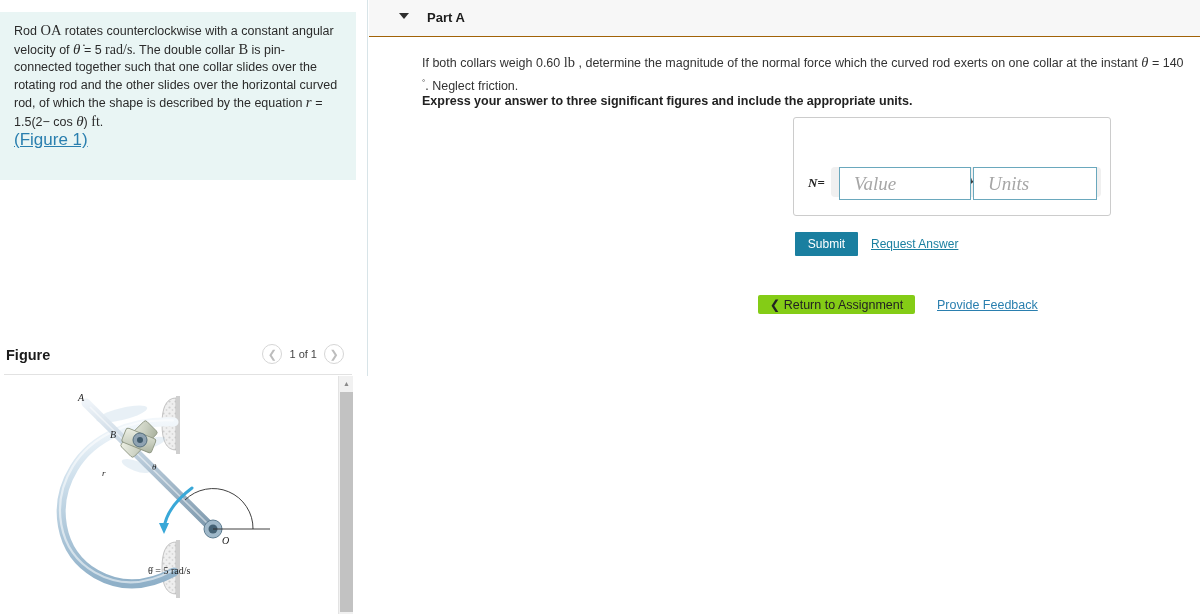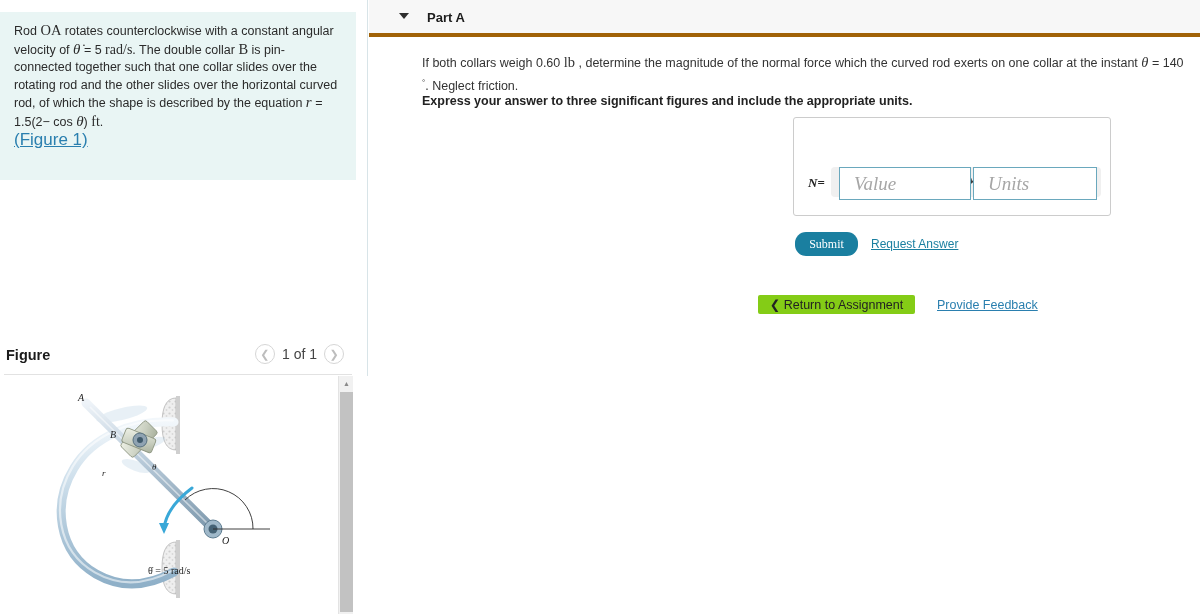--- a/index.html
+++ b/index.html
@@ -36,21 +36,21 @@
     position:absolute; left:6px; top:3px;
     font-size:14.5px; font-weight:bold; color:#1b1b1b;
   }
   .fig-nav { position:absolute; right:12px; top:0px; display:flex; align-items:center; gap:7px; }
   .circ-btn {
     width:20px; height:20px; border-radius:50%;
     border:1px solid #d6d6d6; background:#fff;
     display:flex; align-items:center; justify-content:center;
     color:#bdbdbd; font-size:11px; line-height:1; cursor:pointer;
   }
-  .fig-count { font-size:14px; color:#444; }
+  .fig-count { font-size:11px; color:#444; }
   .figure-divider {
     position:absolute; left:4px; top:374px; width:348px; height:1px; background:#e2e2e2;
   }
 
   
   .figure-viewport {
     position:absolute; left:0px; top:376px; width:337px; height:238px;
     overflow:hidden; background:#fff;
   }
   .fig-scrollbar {
@@ -67,21 +67,21 @@
     background:#c2c2c2; cursor:pointer;
   }
   .panel-right-edge {
     position:absolute; left:353px; top:376px; width:15px; height:238px; background:#fff;
   }
 
   
   .right-panel { position:absolute; left:369px; top:0; width:831px; height:614px; background:#fff; }
   .partA-bar {
     position:absolute; left:0; top:0; width:831px; height:37px;
-    background:#f7f7f7; border-bottom:4px solid #a16207;
+    background:#f7f7f7; border-bottom:1px solid #a16207;
   }
   .caret {
     position:absolute; left:30px; top:13px;
     width:0;height:0;border-left:5px solid transparent;border-right:5px solid transparent;
     border-top:6px solid #2e2e2e; cursor:pointer;
   }
   .partA-label {
     position:absolute; left:58px; top:10px;
     font-size:13px; font-weight:bold; color:#1d1d1d;
   }
@@ -145,22 +145,22 @@
     border:1px solid #6aa8bd; background:#fff;
     font-family:"Liberation Serif", serif; font-style:italic;
     font-size:19px; color:#000000; padding:0 0 0 14px; outline:none;
   }
   .inp::placeholder { color:#a6a6a6; font-style:italic; opacity:1; }
   .inp-value { left:45px; width:132px; }
   .inp-units { left:179px; width:124px; }
 
   .submit-btn {
     position:absolute; left:426px; top:232px; width:63px; height:24px;
-    background:#1a7fa0; color:#fff; border:none; border-radius:11px;
-    font-size:12px; font-family:Liberation Serif, serif; cursor:pointer;
+    background:#1a7fa0; color:#fff; border:none; border-radius:1px;
+    font-size:12px; font-family:Liberation Sans, sans-serif; cursor:pointer;
   }
   .request-link {
     position:absolute; left:502px; top:237px;
     font-size:12px; color:#1a7fa0; text-decoration:underline; cursor:pointer;
   }
   .return-btn {
     position:absolute; left:389px; top:295px; width:157px; height:19px;
     background:#84cc16; border:none; border-radius:2px;
     font-size:12.5px; color:#222; cursor:pointer;
   }

